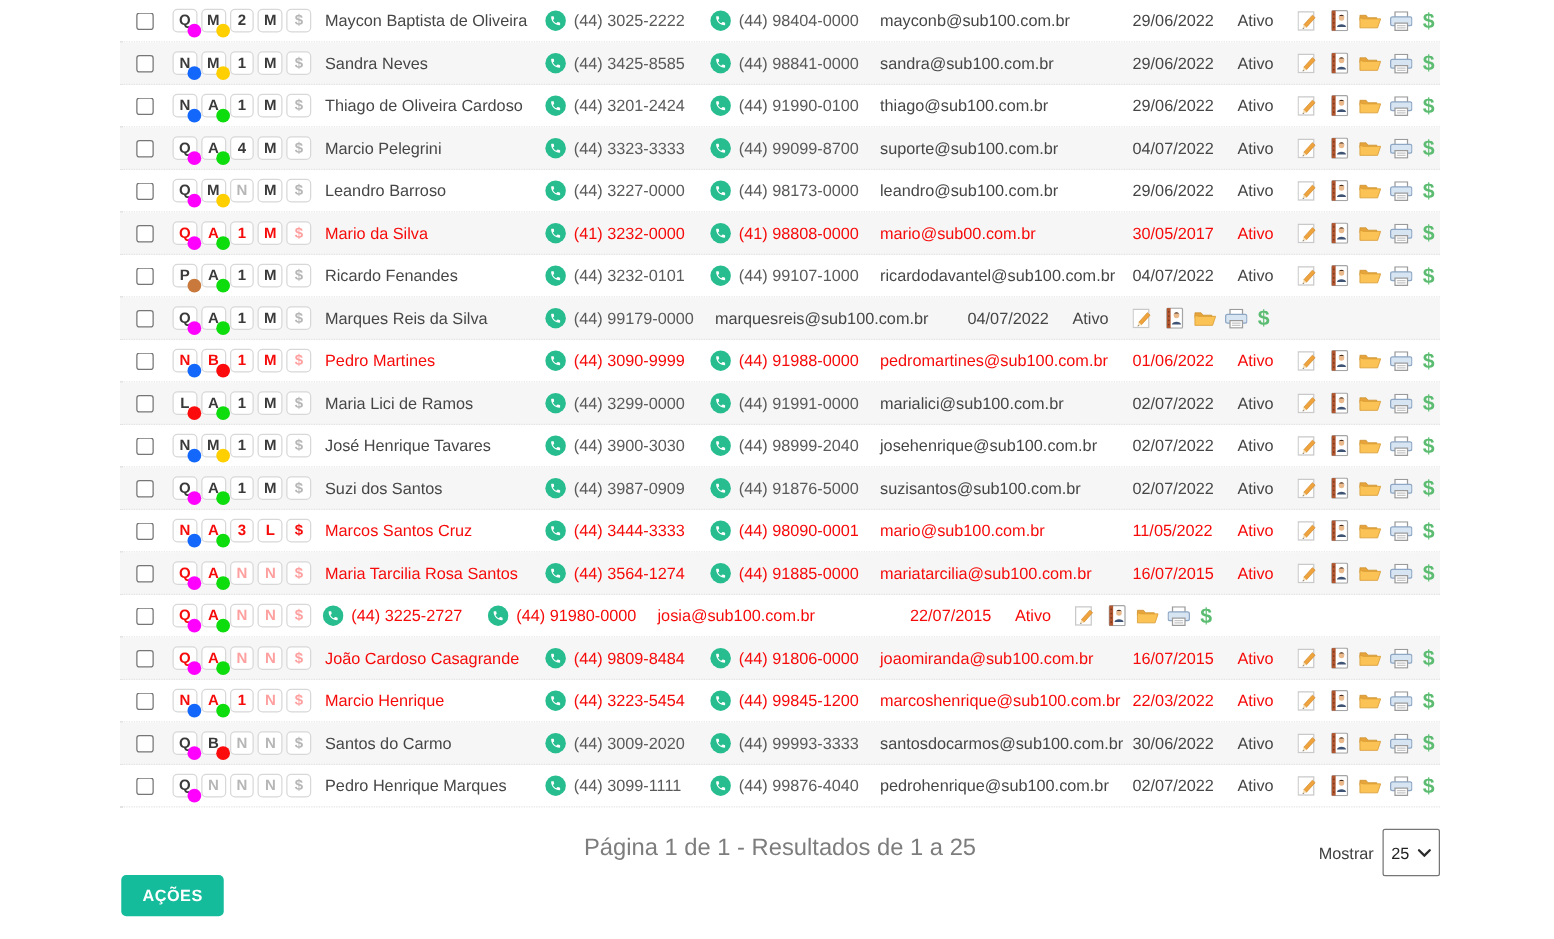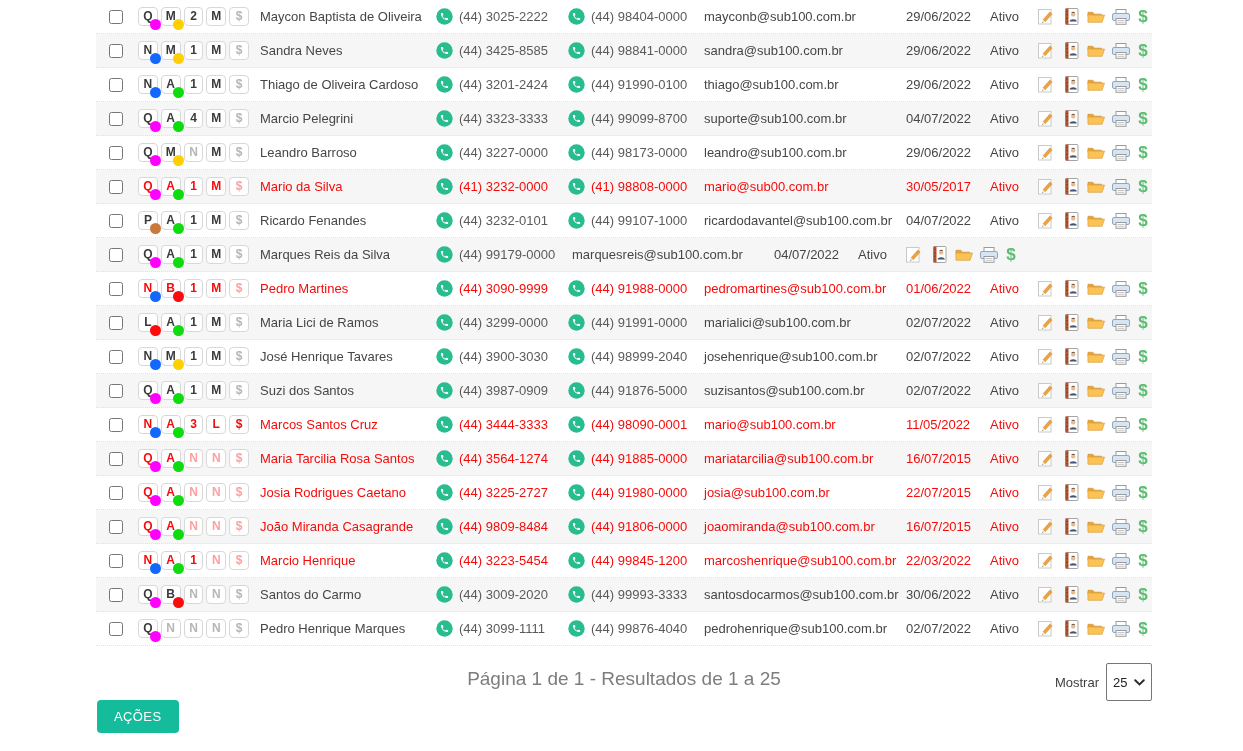--- a/index.html
+++ b/index.html
@@ -53,21 +53,21 @@
   .show { position:absolute; top:663px; right:91px; display:flex;
           align-items:center; gap:7px; }
   .show-label { font-size:13px; color:#404040; }
   .pselect { display:flex; align-items:center; justify-content:space-between;
              width:46px; height:38px; padding:0 6px; border:1px solid #767676;
              border-radius:2px; background:#fff; font-size:13px; color:#222;
              cursor:pointer; }
   .acoes { position:absolute; left:97px; top:700px; height:33px; padding:0 17px;
            background:var(--btn-green); color:#fff; border:none; border-radius:4px;
            font-family:"Liberation Sans", sans-serif; font-size:13px;
-           font-weight:normal; letter-spacing:.4px; cursor:pointer; }
+           font-weight:bold; letter-spacing:.4px; cursor:pointer; }
 </style>
 </head>
 <body>
 
 <div class="page">
   <div class="table">
       <div class="row">
         <div class="cell c-check">
           <input type="checkbox" style="">
         </div>
@@ -1210,21 +1210,20 @@
           <span class="badge muted">
             <b>N</b>
           </span>
           <span class="badge muted">
             <b>N</b>
           </span>
           <span class="badge muted">
             <b>$</b>
           </span>
         </div>
-        <div class="cell c-name">Josia Rodrigues Caetano</div>
         <div class="cell c-phone">
           <svg width="17" height="17" viewBox="0 0 17 17">
     <circle cx="8.5" cy="8.5" r="8.2" fill="#27bd8f"></circle>
     <path fill="#fff" transform="translate(3.7,3.7) scale(0.4)" d="M6.62 10.79c1.44 2.83 3.76 5.14 6.59 6.59l2.2-2.2c.27-.27.67-.36 1.02-.24 1.12.37 2.33.57 3.57.57.55 0 1 .45 1 1V20c0 .55-.45 1-1 1-9.39 0-17-7.61-17-17 0-.55.45-1 1-1h3.5c.55 0 1 .45 1 1 0 1.25.2 2.45.57 3.57.11.35.03.74-.25 1.02l-2.2 2.2z"></path>
   </svg>
           <span class="ph">(44) 3225-2727</span>
         </div>
         <div class="cell c-phone">
           <svg width="17" height="17" viewBox="0 0 17 17">
     <circle cx="8.5" cy="8.5" r="8.2" fill="#27bd8f"></circle>
@@ -1291,21 +1290,21 @@
           <span class="badge muted">
             <b>N</b>
           </span>
           <span class="badge muted">
             <b>N</b>
           </span>
           <span class="badge muted">
             <b>$</b>
           </span>
         </div>
-        <div class="cell c-name">João Miranda Casagrande</div>
+        <div class="cell c-name">João Cardoso Casagrande</div>
         <div class="cell c-phone">
           <svg width="17" height="17" viewBox="0 0 17 17">
     <circle cx="8.5" cy="8.5" r="8.2" fill="#27bd8f"></circle>
     <path fill="#fff" transform="translate(3.7,3.7) scale(0.4)" d="M6.62 10.79c1.44 2.83 3.76 5.14 6.59 6.59l2.2-2.2c.27-.27.67-.36 1.02-.24 1.12.37 2.33.57 3.57.57.55 0 1 .45 1 1V20c0 .55-.45 1-1 1-9.39 0-17-7.61-17-17 0-.55.45-1 1-1h3.5c.55 0 1 .45 1 1 0 1.25.2 2.45.57 3.57.11.35.03.74-.25 1.02l-2.2 2.2z"></path>
   </svg>
           <span class="ph">(44) 9809-8484</span>
         </div>
         <div class="cell c-phone">
           <svg width="17" height="17" viewBox="0 0 17 17">
     <circle cx="8.5" cy="8.5" r="8.2" fill="#27bd8f"></circle>

